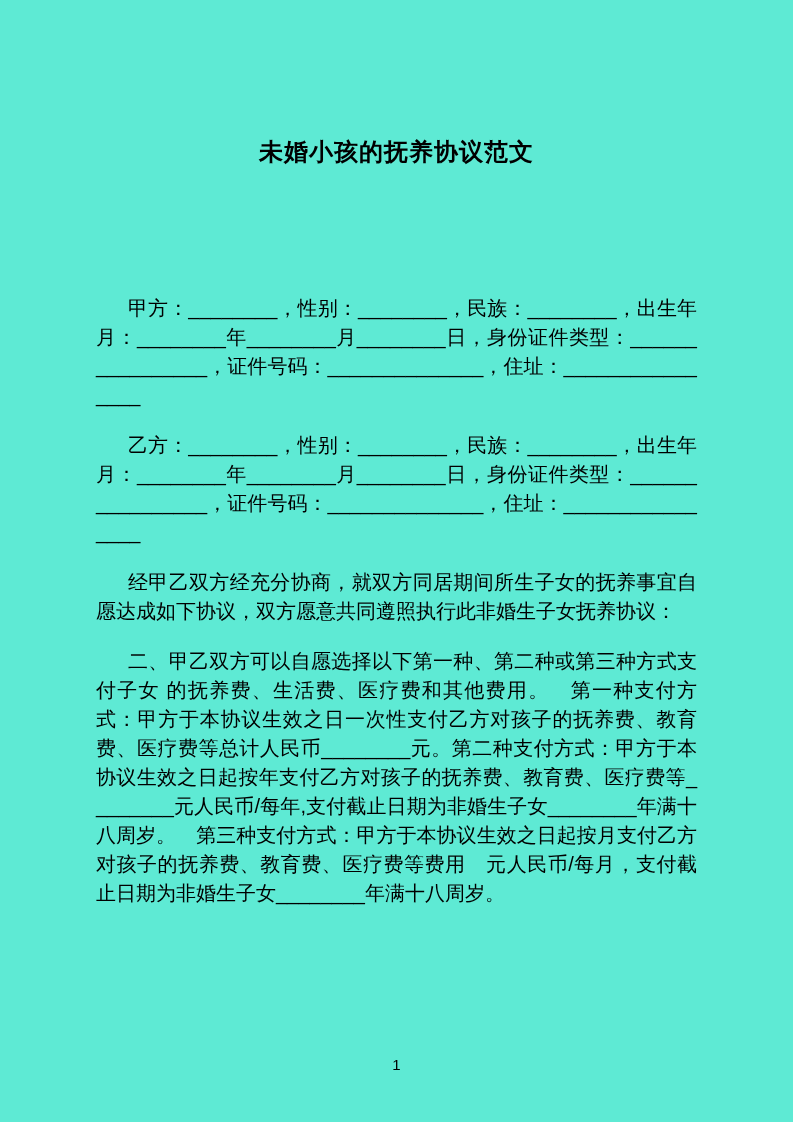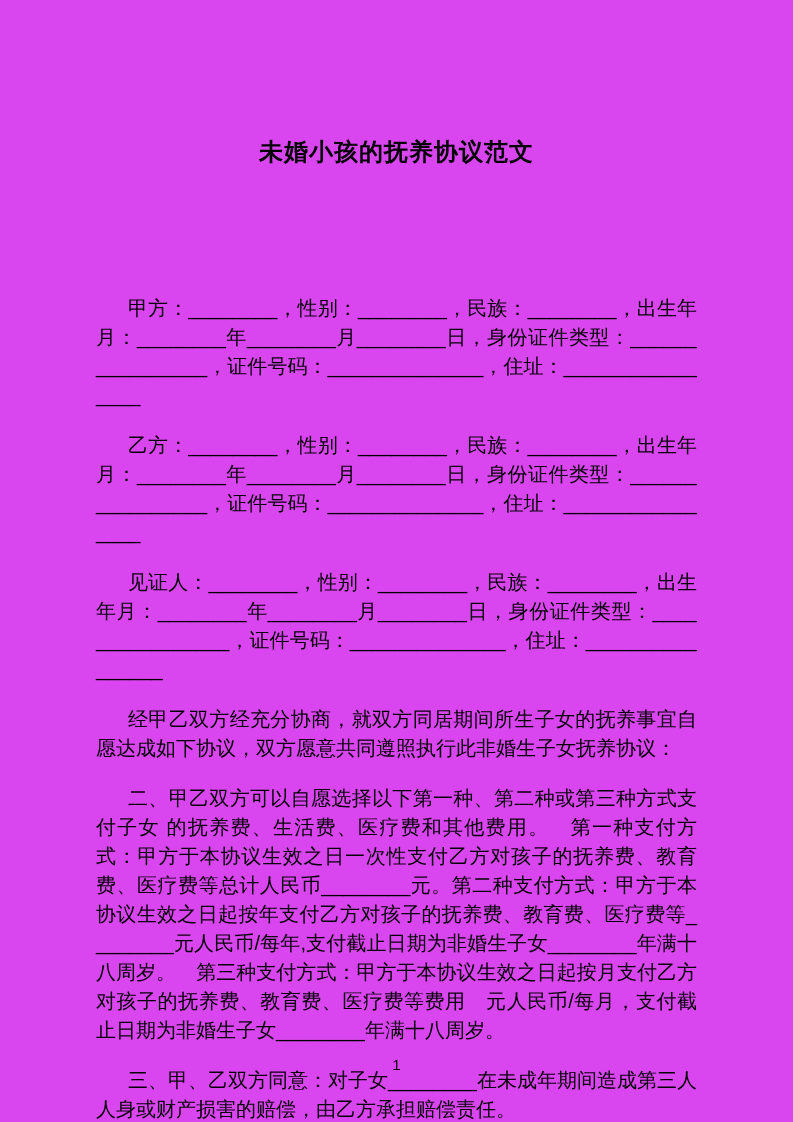--- a/index.html
+++ b/index.html
@@ -5,21 +5,21 @@
   html, body {
     margin: 0;
     padding: 0;
     background: #ffffff;
   }
   .page {
     position: relative;
     width: 793px;
     height: 1122px;
     margin: 0 auto;
-    background: #d946ef;
+    background: #5eead4;
     box-sizing: border-box;
     padding: 138px 96px 0 96px;
     overflow: hidden;
     font-family: "Liberation Sans", "DejaVu Sans", sans-serif;
     color: #000000;
   }
   .doc-title {
     font-size: 24px;
     font-weight: 700;
     line-height: 28px;
@@ -51,24 +51,22 @@
 <body>
 
 <div class="page">
 
   <h1 class="doc-title">未婚小孩的抚养协议范文</h1>
 
   <p class="para">甲方：________，性别：________，民族：________，出生年月：________年________月________日，身份证件类型：________________，证件号码：______________，住址：________________</p>
 
   <p class="para">乙方：________，性别：________，民族：________，出生年月：________年________月________日，身份证件类型：________________，证件号码：______________，住址：________________</p>
 
-  <p class="para">见证人：________，性别：________，民族：________，出生年月：________年________月________日，身份证件类型：________________，证件号码：______________，住址：________________</p>
 
   <p class="para">经甲乙双方经充分协商，就双方同居期间所生子女的抚养事宜自愿达成如下协议，双方愿意共同遵照执行此非婚生子女抚养协议：</p>
 
 
   <p class="para">二、甲乙双方可以自愿选择以下第一种、第二种或第三种方式支付子女 的抚养费、生活费、医疗费和其他费用。　第一种支付方式：甲方于本协议生效之日一次性支付乙方对孩子的抚养费、教育费、医疗费等总计人民币________元。第二种支付方式：甲方于本协议生效之日起按年支付乙方对孩子的抚养费、教育费、医疗费等________元人民币/每年,支付截止日期为非婚生子女________年满十八周岁。　第三种支付方式：甲方于本协议生效之日起按月支付乙方对孩子的抚养费、教育费、医疗费等费用　元人民币/每月，支付截止日期为非婚生子女________年满十八周岁。</p>
 
-  <p class="para">三、甲、乙双方同意：对子女________在未成年期间造成第三人人身或财产损害的赔偿，由乙方承担赔偿责任。</p>
 
   <div class="page-number">1</div>
 
 </div>
 
 </body></html>

